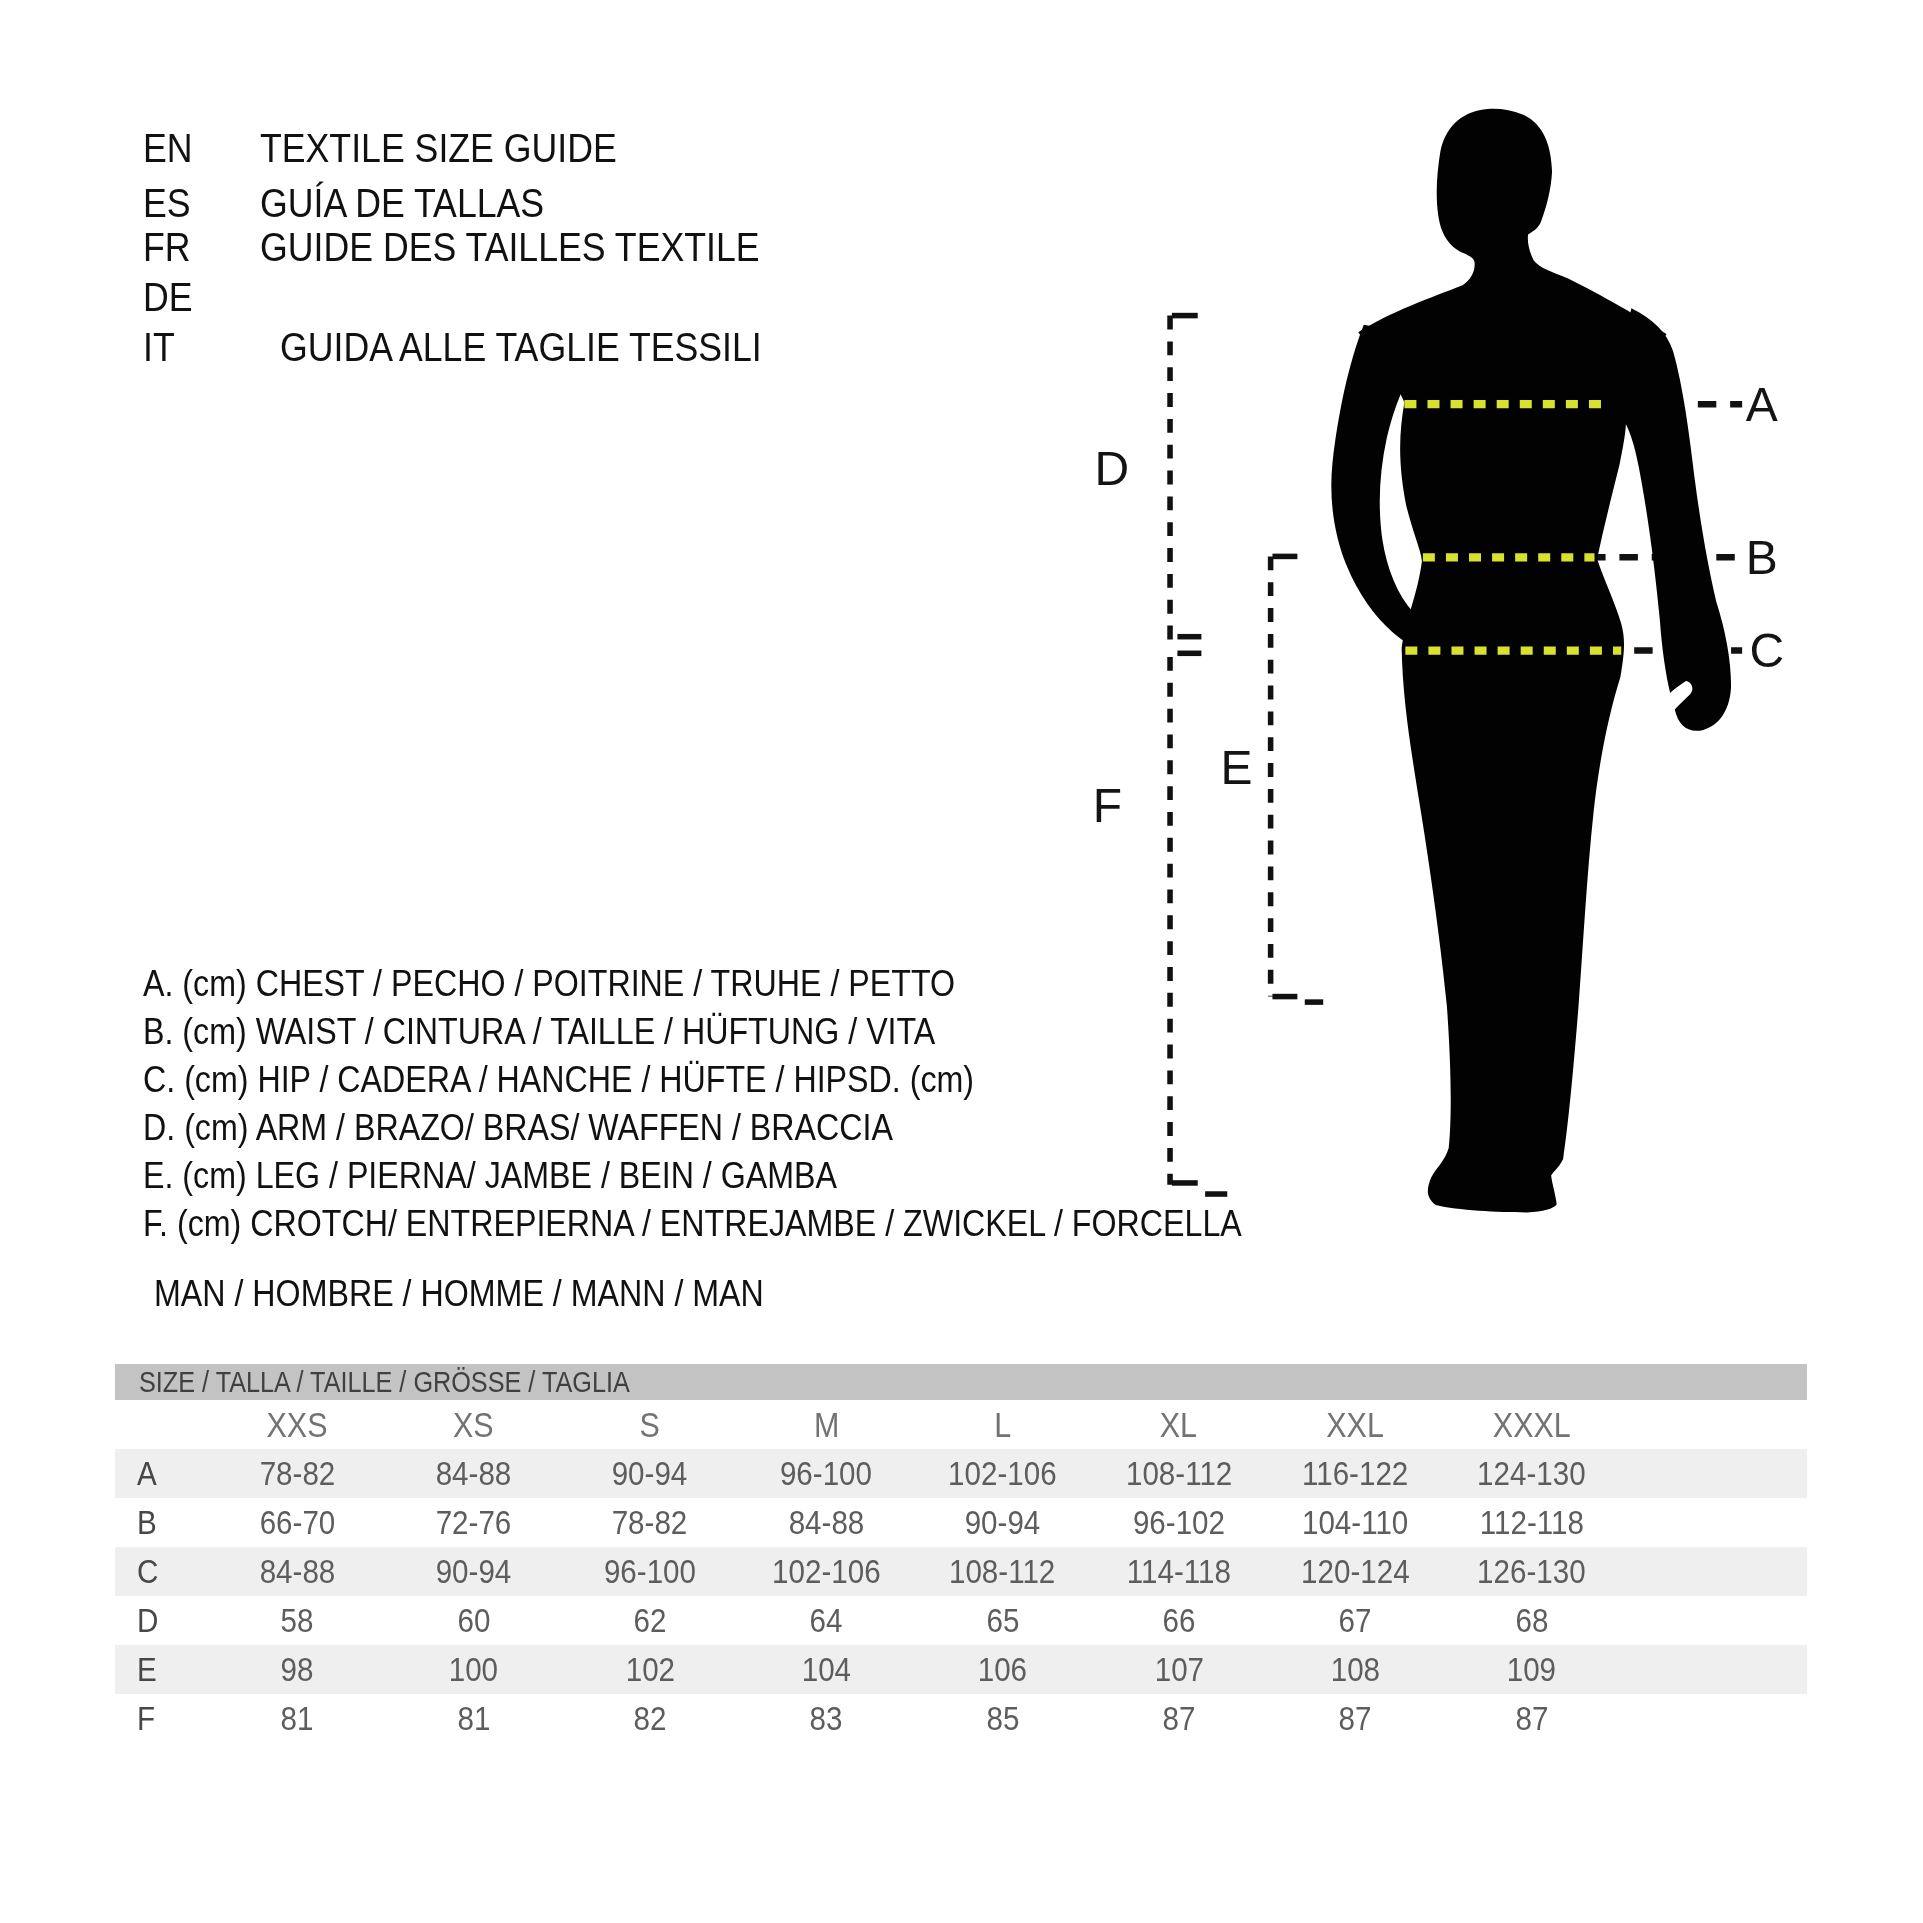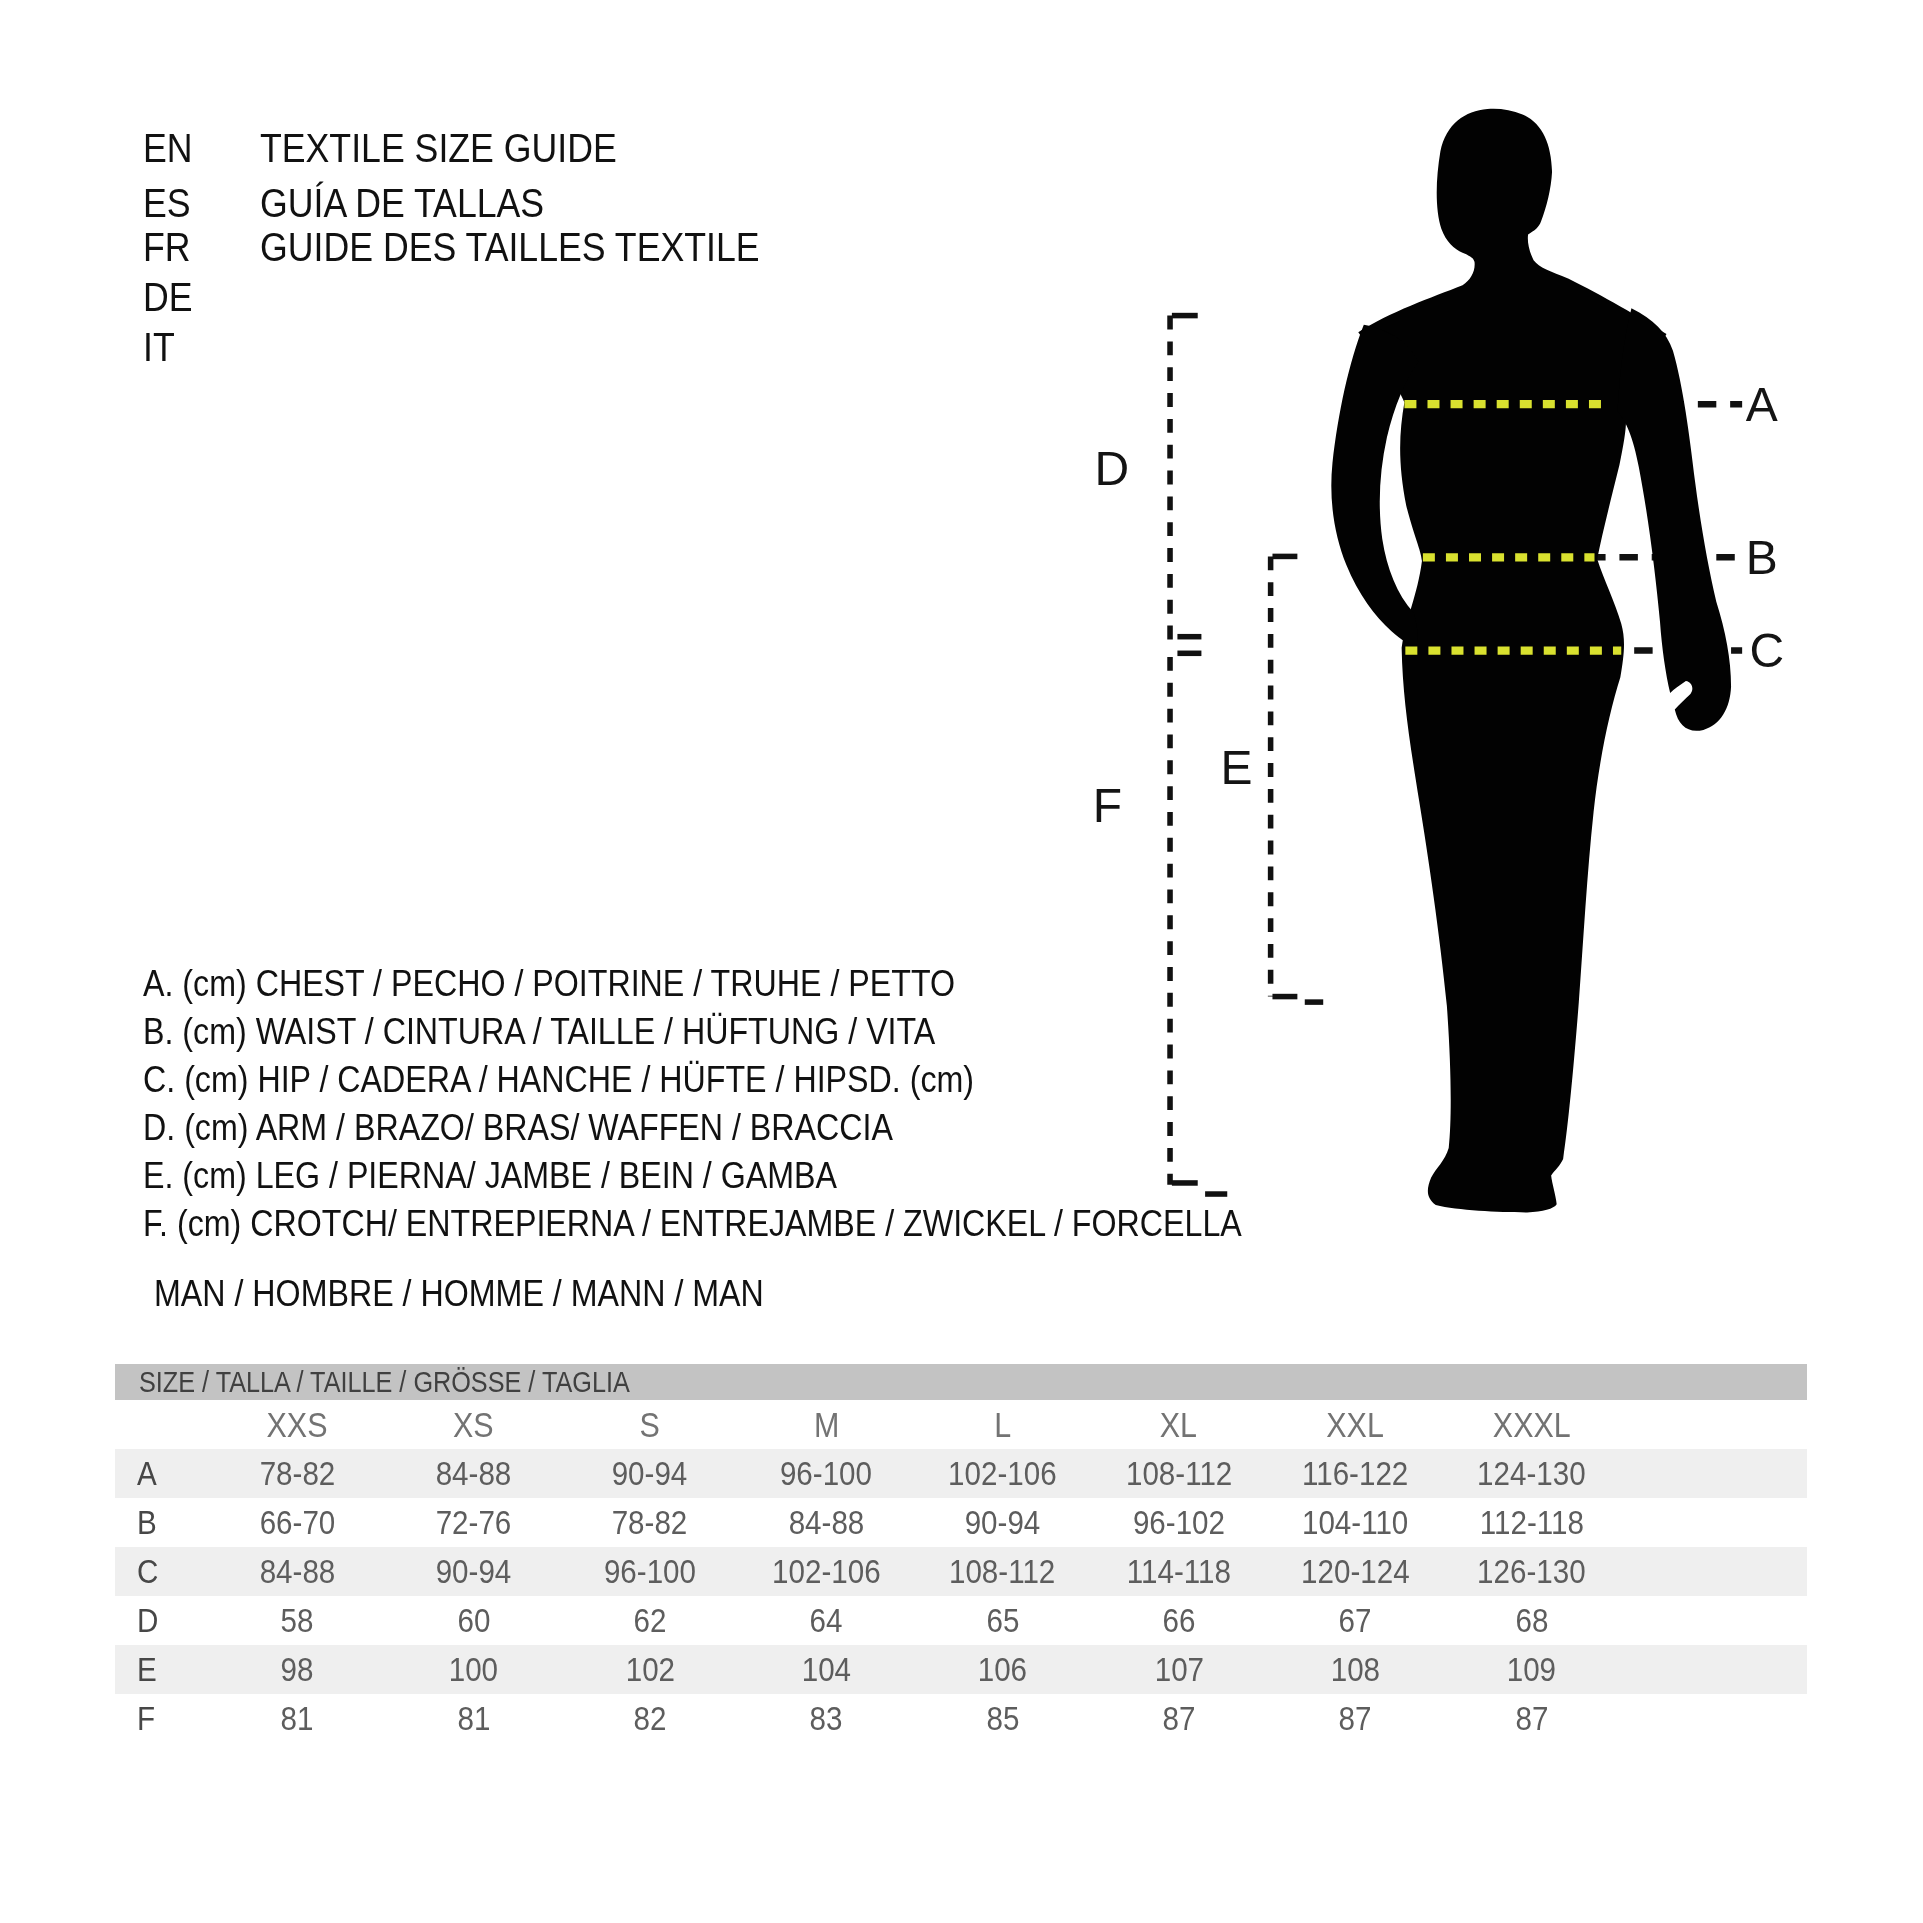--- a/index.html
+++ b/index.html
@@ -49,20 +49,21 @@
     </div>
     <div class="lang-row" style="top:224px;">
       <span class="lang-code"><span class="cx">FR</span></span>
       <span class="lang-label"><span class="cx">GUIDE DES TAILLES TEXTILE</span></span>
     </div>
     <div class="lang-row" style="top:274px;">
       <span class="lang-code"><span class="cx">DE</span></span>
     </div>
     <div class="lang-row" style="top:324px;gap:20px;">
       <span class="lang-code"><span class="cx">IT</span></span>
+      <span class="lang-label"><span class="cx">GUIDA ALLE TAGLIE TESSILI</span></span>
     </div>
   </div>
 
   <svg class="figure-svg" viewBox="0 0 2084 2084">
 
     <line x1="1525" y1="438" x2="1888" y2="438" stroke="#111" stroke-width="7" stroke-dasharray="20 15"></line>
     <line x1="1545" y1="604" x2="1888" y2="604" stroke="#111" stroke-width="7" stroke-dasharray="20 15"></line>
     <line x1="1526" y1="705" x2="1888" y2="705" stroke="#111" stroke-width="7" stroke-dasharray="20 15"></line>
 
     <path fill="#020202" d="M1612,118

